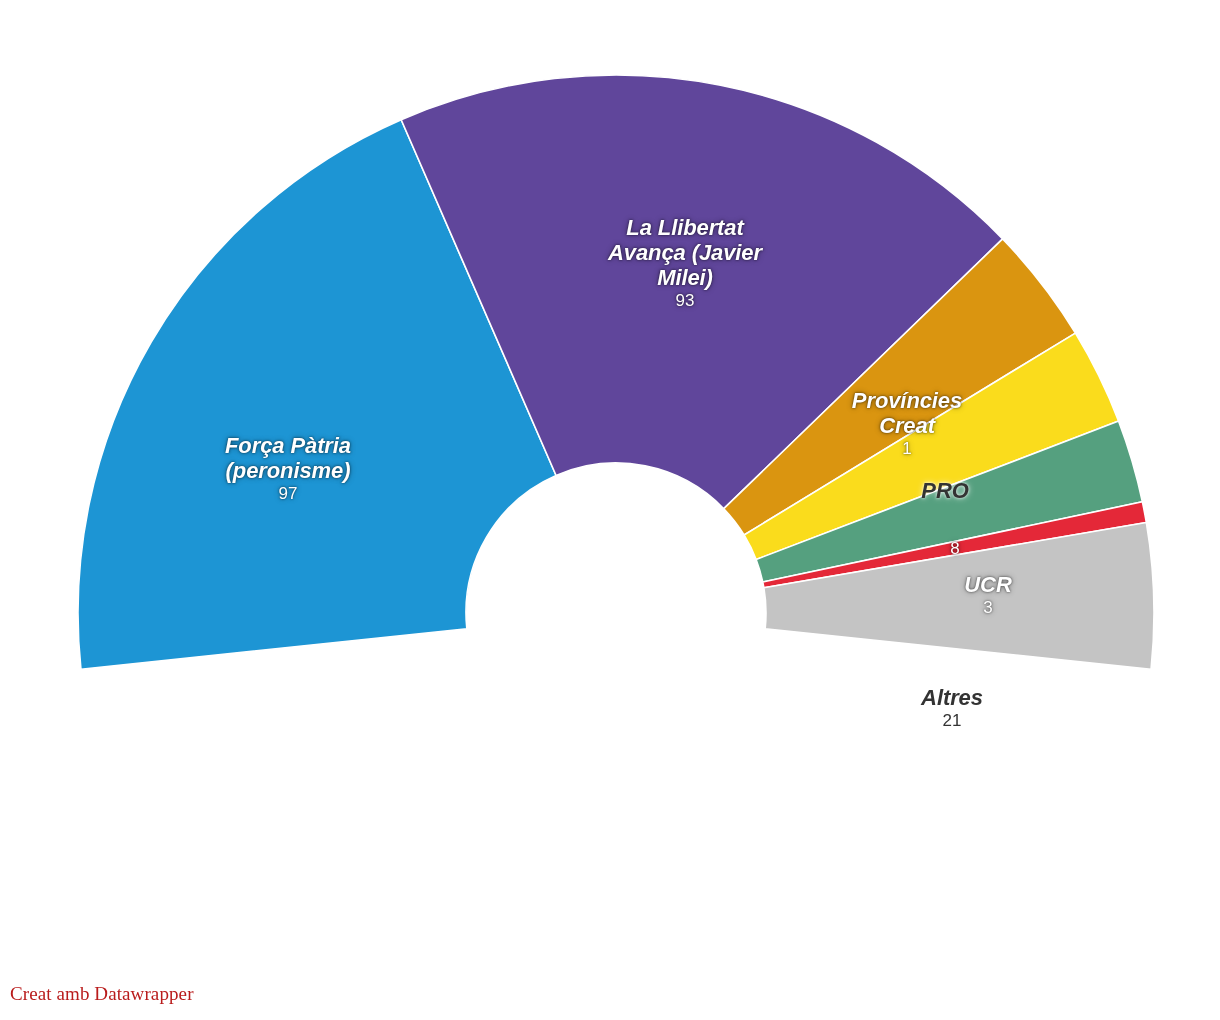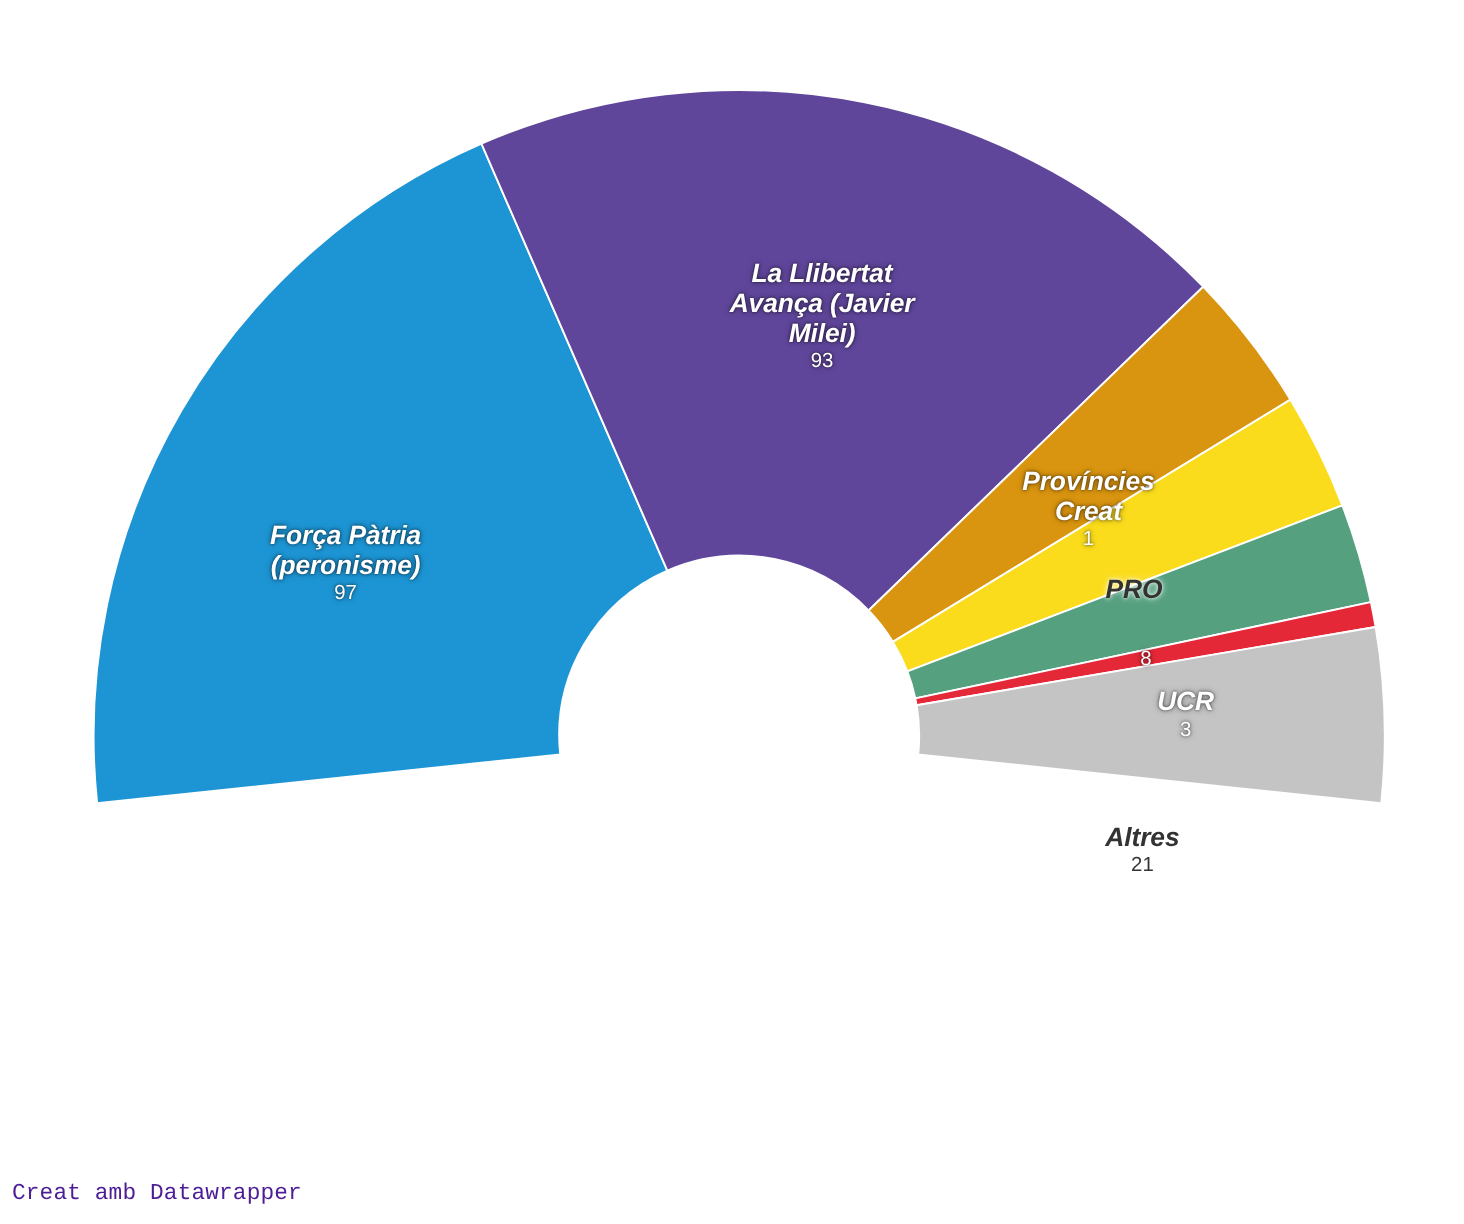--- a/index.html
+++ b/index.html
@@ -64,22 +64,22 @@
     color: #333333;
     text-shadow:
       0 0 3px rgba(255,255,255,0.85),
       0 0 6px rgba(255,255,255,0.7);
   }
   #footer-credit {
     position: absolute;
     left: 10px;
     top: 983px;
     font-size: 19px;
-    color: #4c1d95;
-    font-family: Liberation Mono, monospace;
+    color: #b91c1c;
+    font-family: Liberation Serif, serif;
     letter-spacing: 0.1px;
   }
 </style>
 </head>
 <body>
 
 <div id="chart-root">
   <svg id="donut" width="1220" height="1020" viewBox="0 0 1220 1020">
     <g id="slices-group">
         <path d="M 80.94722029186892 669.2363132379974 A 538 538 0 0 1 401.18823454676846 119.74559766499209 L 556.1082438327421 475.4755383824328 A 150 150 0 0 0 466.82171569475895 628.6792694901479 Z" fill="#1d95d4" class="slice-path"></path>

